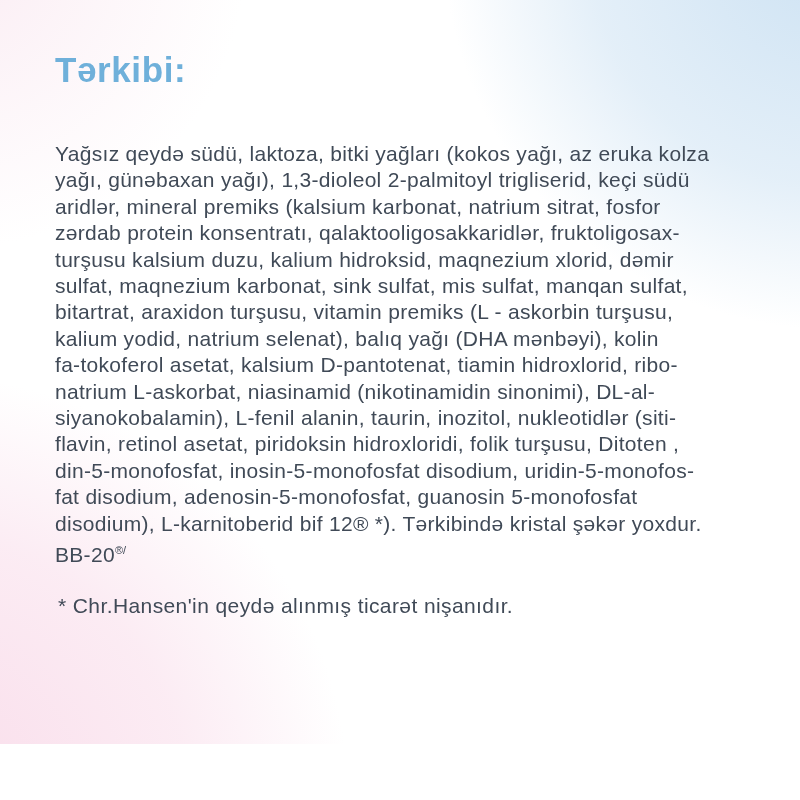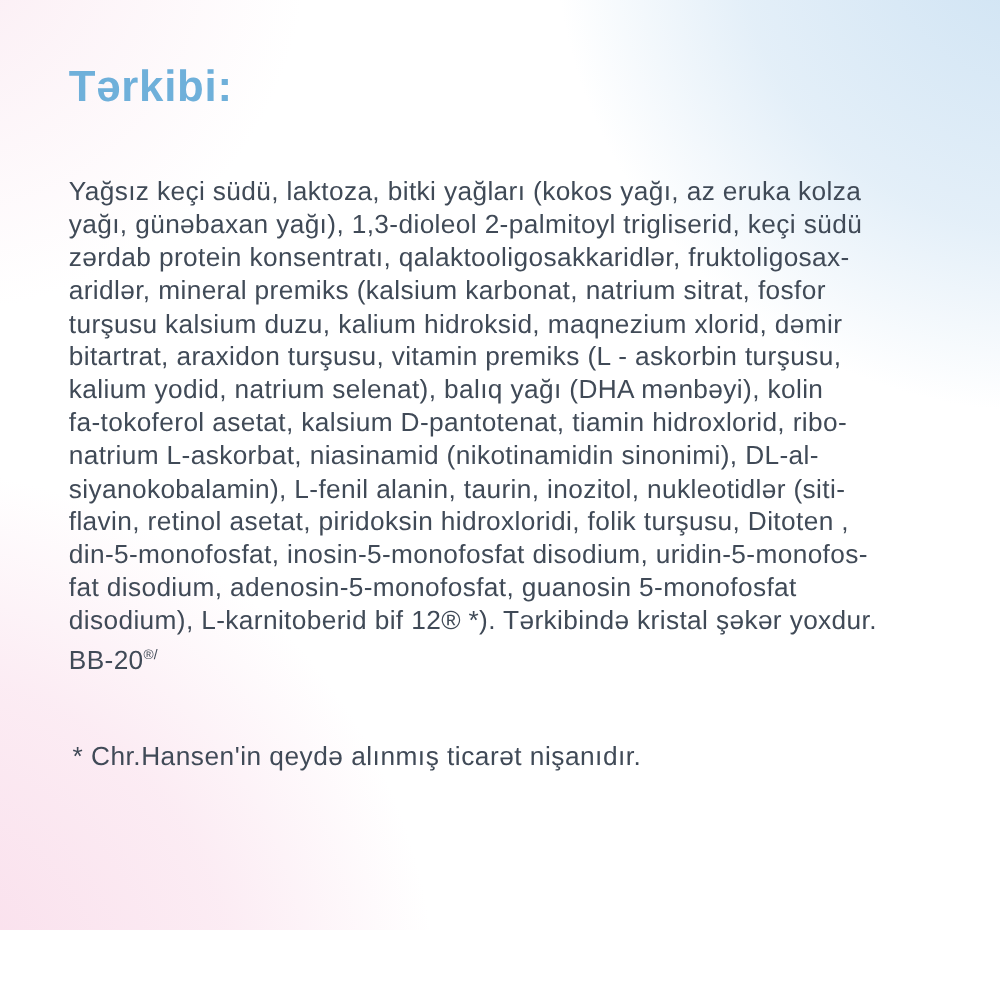--- a/index.html
+++ b/index.html
@@ -49,25 +49,26 @@
 </head>
 <body>
 
 <div class="page">
 
   <div class="title">Tərkibi:</div>
 
   <div class="ingredients">
     <div>
 
-    <div class="line">Yağsız keçi südü, laktoza, bitki yağları (kokos yağı, az eruka kolza</div>
+    <div class="line">Yağsız qeydə südü, laktoza, bitki yağları (kokos yağı, az eruka kolza</div>
         <div class="line">yağı, günəbaxan yağı), 1,3-dioleol 2-palmitoyl trigliserid, keçi südü</div>
+        <div class="line">aridlər, mineral premiks (kalsium karbonat, natrium sitrat, fosfor</div>
         <div class="line">zərdab protein konsentratı, qalaktooligosakkaridlər, fruktoligosax-</div>
-        <div class="line">aridlər, mineral premiks (kalsium karbonat, natrium sitrat, fosfor</div>
         <div class="line">turşusu kalsium duzu, kalium hidroksid, maqnezium xlorid, dəmir</div>
+        <div class="line">sulfat, maqnezium karbonat, sink sulfat, mis sulfat, manqan sulfat,</div>
         <div class="line">bitartrat, araxidon turşusu, vitamin premiks (L - askorbin turşusu,</div>
         <div class="line">kalium yodid, natrium selenat), balıq yağı (DHA mənbəyi), kolin</div>
         <div class="line">fa-tokoferol asetat, kalsium D-pantotenat, tiamin hidroxlorid, ribo-</div>
         <div class="line">natrium L-askorbat, niasinamid (nikotinamidin sinonimi), DL-al-</div>
         <div class="line">siyanokobalamin), L-fenil alanin, taurin, inozitol, nukleotidlər (siti-</div>
         <div class="line">flavin, retinol asetat, piridoksin hidroxloridi, folik turşusu, Ditoten ,</div>
         <div class="line">din-5-monofosfat, inosin-5-monofosfat disodium, uridin-5-monofos-</div>
         <div class="line">fat disodium, adenosin-5-monofosfat, guanosin 5-monofosfat</div>
         <div class="line">disodium), L-karnitoberid bif 12® *). Tərkibində kristal şəkər yoxdur.</div>
       </div>

